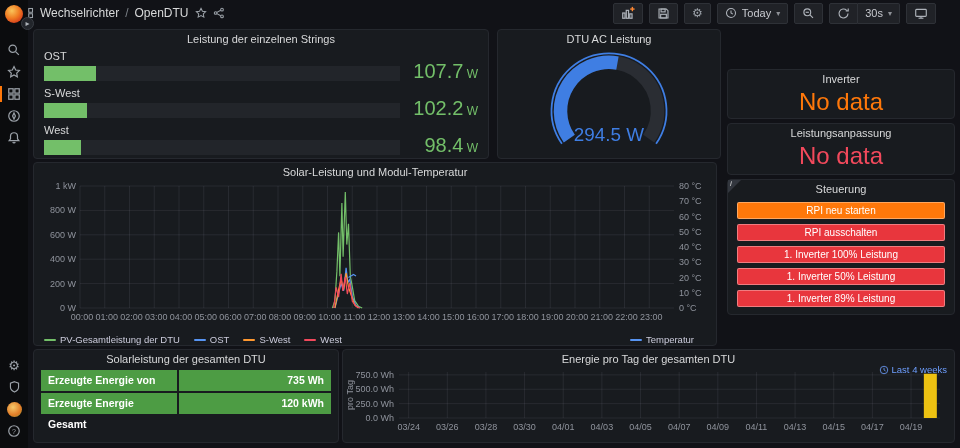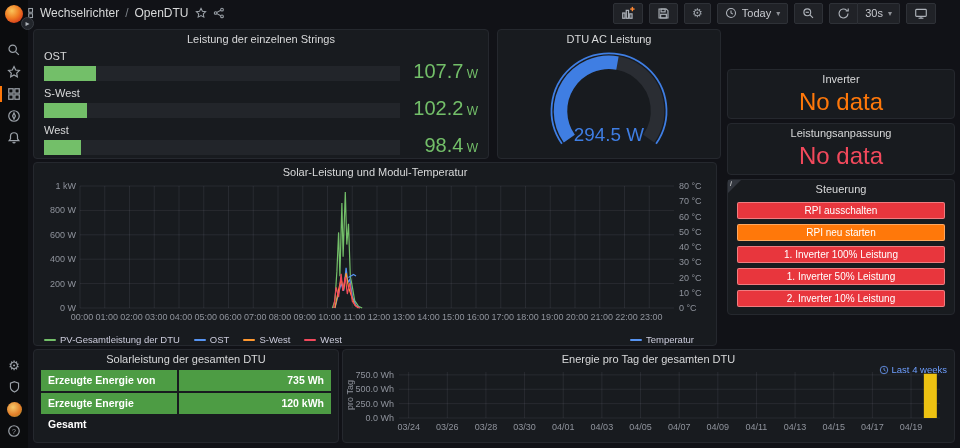--- a/index.html
+++ b/index.html
@@ -280,25 +280,25 @@
   <section class="panel" id="p-anpassung">
     <div class="ptitle">Leistungsanpassung</div>
     <div class="nodata red">No data</div>
   </section>
 
   <section class="panel" id="p-steuerung">
     <div class="info-corner"></div>
     <span class="info-i">i</span>
     <div class="ptitle">Steuerung</div>
     <div class="btn-col">
+        <button class="ctl-btn" style="background: rgb(255, 120, 10);">RPI neu starten</button>
         <button class="ctl-btn" style="background: rgb(232, 54, 61);">RPI ausschalten</button>
-        <button class="ctl-btn" style="background: rgb(255, 120, 10);">RPI neu starten</button>
         <button class="ctl-btn" style="background: rgb(232, 54, 61);">1. Inverter 100% Leistung</button>
         <button class="ctl-btn" style="background: rgb(232, 54, 61);">1. Inverter 50% Leistung</button>
-        <button class="ctl-btn" style="background: rgb(232, 54, 61);">2. Inverter 10% Leistung</button>
+        <button class="ctl-btn" style="background: rgb(232, 54, 61);">1. Inverter 89% Leistung</button>
       </div>
   </section>
 
   <section class="panel" id="p-solar">
     <div class="ptitle">Solar-Leistung und Modul-Temperatur</div>
     <svg id="ts-svg" width="680" height="147">
         <line x1="46" y1="127" x2="640" y2="127" stroke="rgba(204,204,220,0.09)" stroke-width="1"></line>
         <text x="42" y="130" text-anchor="end" font-size="9" fill="#8f939c">0 W</text>
         <line x1="46" y1="102.6" x2="640" y2="102.6" stroke="rgba(204,204,220,0.09)" stroke-width="1"></line>
         <text x="42" y="105.6" text-anchor="end" font-size="9" fill="#8f939c">200 W</text>

